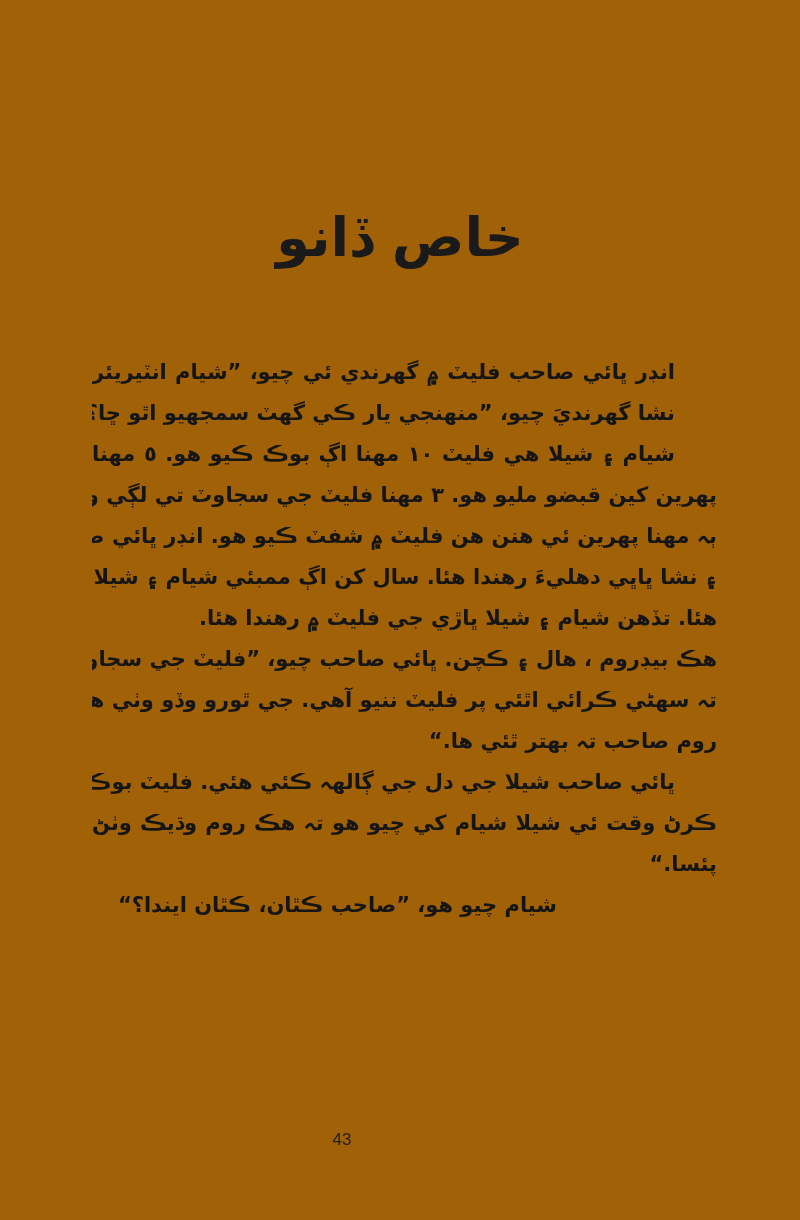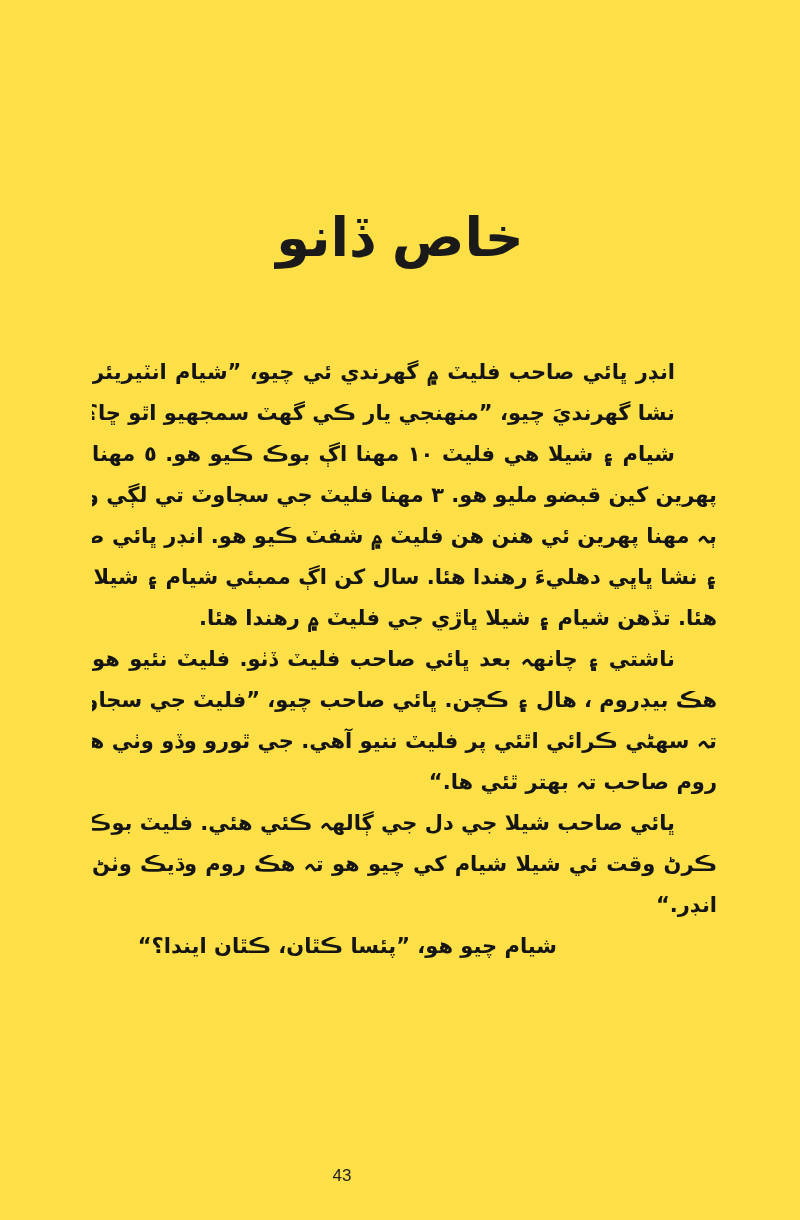--- a/index.html
+++ b/index.html
@@ -13,21 +13,21 @@
       position: relative;
       overflow: hidden;
       font-family: "DejaVu Sans", sans-serif;
       color: #111111;
     }
     .page {
       position: absolute;
       left: 0; top: 0;
       width: 800px;
       height: 1220px;
-      background: #fde047;
+      background: #a16207;
     }
     .title {
       position: absolute;
       top: 198px;
       left: 0;
       width: 800px;
       text-align: center;
       direction: rtl;
       font-family: "DejaVu Sans", sans-serif;
       font-weight: bold;
@@ -63,43 +63,41 @@
     .page-number {
       position: absolute;
       top: 1128px;
       left: 0;
       width: 684px;
       text-align: center;
       font-family: "Liberation Sans", sans-serif;
       font-size: 17px;
       line-height: 24px;
       color: #222222;
-      margin-top: 36px;
     }
   </style>
 </head>
 <body>
 
 <div class="page">
 
   <div class="title">خاص ڏانو</div>
 
   <div class="body-text">
     <span class="line indent">انڊر ڀائي صاحب فليٽ ۾ گهرندي ئي چيو، ”شيام انٽيريئر</span>
     <span class="line indent">نشا گهرنديَ چيو، ”منهنجي يار ڪي گهٽ سمجهيو اٿو ڇا؟“</span>
     <span class="line indent">شيام ۽ شيلا هي فليٽ ١٠ مهنا اڳ بوڪ ڪيو هو. ٥ مهنا</span>
     <span class="line">پهرين کين قبضو مليو هو. ٣ مهنا فليٽ جي سجاوٽ تي لڳي ويا.</span>
     <span class="line">ٻہ مهنا پهرين ئي هنن هن فليٽ ۾ شفٽ ڪيو هو. انڊر ڀائي صاحب</span>
     <span class="line">۽ نشا ڀاڀي دهليءَ رهندا هئا. سال کن اڳ ممبئي شيام ۽ شيلا وٽ آيا</span>
     <span class="line last">هئا. تڏهن شيام ۽ شيلا ڀاڙي جي فليٽ ۾ رهندا هئا.</span>
-    <span class="line indent">ناشتي ۽ چانهہ بعد ڀائي صاحب فليٽ ڏٺو. فليٽ نئيو هو</span>
     <span class="line">هڪ بيڊروم ، هال ۽ ڪچن. ڀائي صاحب چيو، ”فليٽ جي سجاوٽ</span>
     <span class="line">تہ سهڻي ڪرائي اٿئي پر فليٽ ننيو آهي. جي ٿورو وڏو وٺي ها هڪ</span>
     <span class="line last">روم صاحب تہ بهتر ٿئي ها.“</span>
     <span class="line indent">ڀائي صاحب شيلا جي دل جي ڳالهہ ڪئي هئي. فليٽ بوڪ</span>
     <span class="line">ڪرڻ وقت ئي شيلا شيام کي چيو هو تہ هڪ روم وڌيڪ وٺڻ</span>
-    <span class="line last">انڊر.“</span>
-    <span class="line indent-wide">شيام چيو هو، ”پئسا ڪٿان، ڪٿان ايندا؟“</span>
+    <span class="line last">پئسا.“</span>
+    <span class="line indent-wide">شيام چيو هو، ”صاحب ڪٿان، ڪٿان ايندا؟“</span>
   </div>
 
   <div class="page-number">43</div>
 
 </div>
 
 </body></html>

